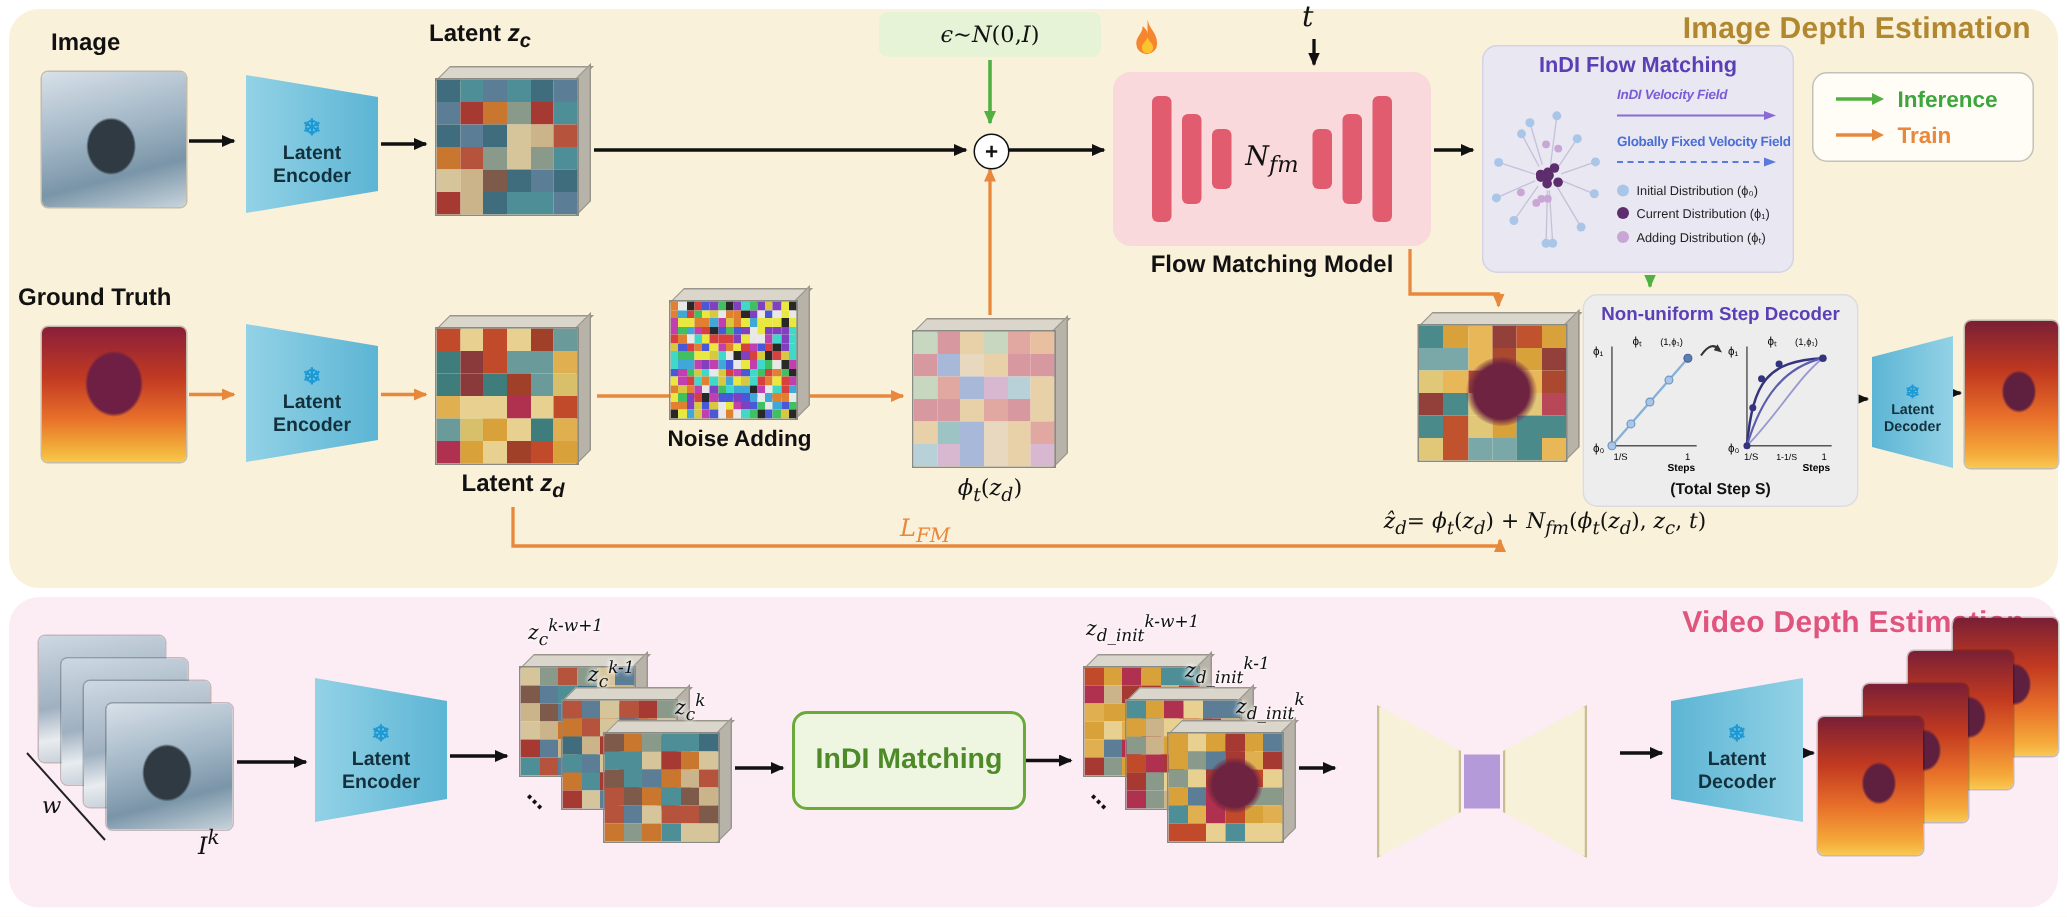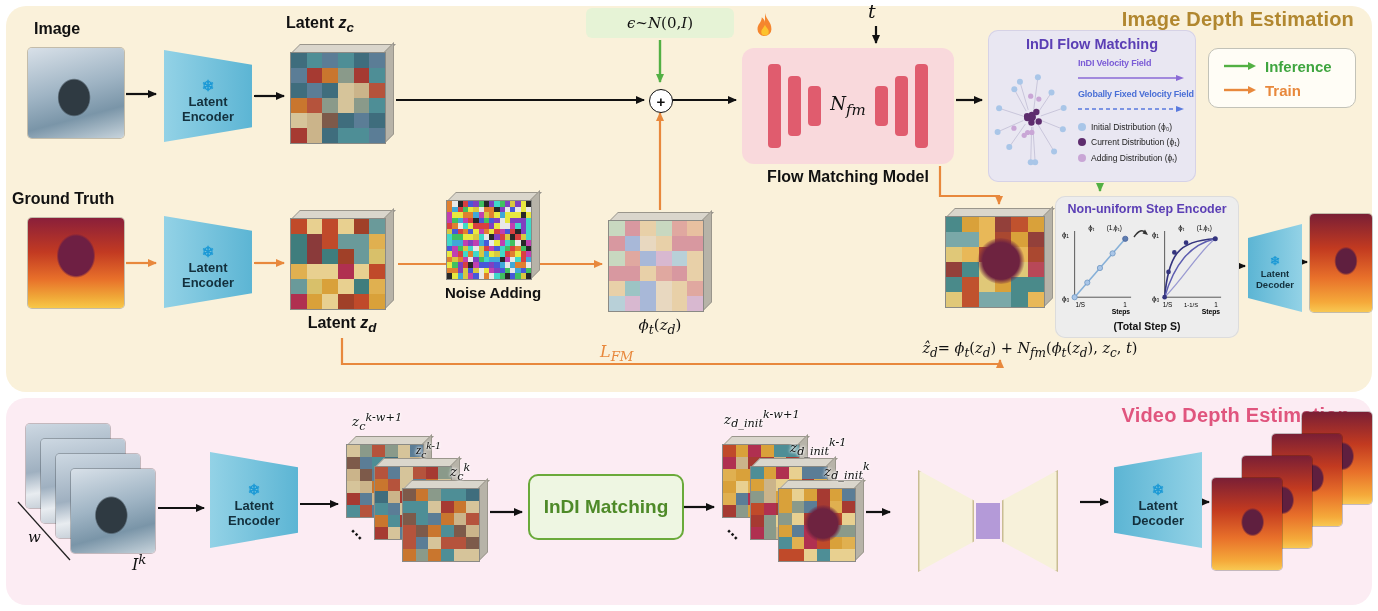--- a/index.html
+++ b/index.html
@@ -234,21 +234,21 @@
       <circle cx="39.86602586030221" cy="58.87794634604154" r="3.2" fill="#5e2d6e"></circle>
       <circle cx="35.09684419617912" cy="60.298340070217144" r="3.2" fill="#5e2d6e"></circle>
       <circle cx="40.7250197153873" cy="60.93427119210721" r="3.2" fill="#5e2d6e"></circle>
       <circle cx="44.312172217887664" cy="56.00769599398179" r="3.2" fill="#5e2d6e"></circle>
       <circle cx="39.8288765319378" cy="62.15179793033892" r="3.2" fill="#5e2d6e"></circle>
       <circle cx="46.709830043239485" cy="65.5086065166732" r="3.2" fill="#5e2d6e"></circle>
       <circle cx="35.26584369526757" cy="62.08904386591514" r="3.2" fill="#5e2d6e"></circle>
       <circle cx="39.425464306951746" cy="66.48139784150247" r="3.2" fill="#5e2d6e"></circle>
     </svg>
   <div class="el" style="left:1078px;top:58px;width:114px;">
-    <div class="veltxt" style="color:#7b5cd6;">InDI Velocity Field</div>
+    <div class="veltxt" style="color:#7b5cd6;font-style:italic;">InDI Velocity Field</div>
     <svg width="108" height="8">
         <line x1="0" y1="4" x2="98" y2="4" stroke="#8a6ad6" stroke-width="1.4"></line>
         <path d="M98,1 L106,4 L98,7 z" fill="#8a6ad6"></path>
       </svg>
     <div class="veltxt" style="color:#4a6fd6;margin-top:3px;">Globally Fixed Velocity Field</div>
     <svg width="108" height="8">
         <line x1="0" y1="4" x2="98" y2="4" stroke="#5a7ade" stroke-width="1.4" stroke-dasharray="4 3"></line>
         <path d="M98,1 L106,4 L98,7 z" fill="#5a7ade"></path>
       </svg>
     <div class="dotleg">
@@ -632,21 +632,21 @@
         <div style="background: rgb(122, 168, 168);"></div>
         <div style="background: rgb(74, 138, 138);"></div>
         <div style="background: rgb(232, 184, 88);"></div>
       </div>
       <div class="blob"></div>
   </div>
   <div class="el math center nowrap" style="left:885px;top:340px;width:290px;font-size:14.5px;"><i>ẑ<sub>d</sub></i>= <i>ϕ<sub>t</sub></i>(<i>z<sub>d</sub></i>) + <i>N<sub>fm</sub></i>(<i>ϕ<sub>t</sub></i>(<i>z<sub>d</sub></i>), <i>z<sub>c</sub></i>, <i>t</i>)</div>
   <div class="el math" style="left:600px;top:342px;font-size:16px;color:#e8883c;"><i>L<sub>FM</sub></i></div>
 
   <div class="el softpanel steppanel" style="left:1055px;top:196px;width:184px;height:142px;"></div>
-  <div class="el purple-title center" style="left:1055px;top:202px;width:184px;font-size:12.5px;">Non-uniform Step Encoder</div>
+  <div class="el purple-title center" style="left:1055px;top:202px;width:184px;font-size:12.5px;">Non-uniform Step Decoder</div>
   <svg class="el" style="left:1061px;top:220px;" width="74" height="96" viewBox="0 0 76 96">
     <path d="M14,10 V78 H72" stroke="#555" stroke-width="1" fill="none"></path>
     <line x1="14" y1="78" x2="66" y2="18" stroke="#86b0d8" stroke-width="1.6"></line>
     <circle cx="14" cy="78" r="2.7" fill="#a9c6e8" stroke="#6d96c0" stroke-width="0.8"></circle>
     <circle cx="27" cy="63" r="2.7" fill="#a9c6e8" stroke="#6d96c0" stroke-width="0.8"></circle>
     <circle cx="40" cy="48" r="2.7" fill="#a9c6e8" stroke="#6d96c0" stroke-width="0.8"></circle>
     <circle cx="53" cy="33" r="2.7" fill="#a9c6e8" stroke="#6d96c0" stroke-width="0.8"></circle>
     <circle cx="66" cy="18" r="2.7" fill="#5e7db0" stroke="#46609a" stroke-width="0.8"></circle>
     <text x="1" y="16" font-size="8">ϕ₁</text>
     <text x="1" y="82" font-size="8">ϕ₀</text>
@@ -819,21 +819,21 @@
         <div style="background: rgb(125, 90, 74);"></div>
         <div style="background: rgb(201, 118, 46);"></div>
         <div style="background: rgb(138, 154, 138);"></div>
         <div style="background: rgb(201, 118, 46);"></div>
         <div style="background: rgb(78, 142, 150);"></div>
         <div style="background: rgb(214, 196, 154);"></div>
         <div style="background: rgb(214, 196, 154);"></div>
       </div>
   </div>
   <div class="el math cube-lbl" style="left:352px;top:410px;"><i>z<sub>c</sub><sup>k-w+1</sup></i></div>
-  <div class="el math cube-lbl" style="left:416px;top:438px;font-family:Liberation Serif, serif;"><i>z<sub>c</sub><sup>k-1</sup></i></div>
+  <div class="el math cube-lbl" style="left:392px;top:438px;"><i>z<sub>c</sub><sup>k-1</sup></i></div>
   <div class="el math cube-lbl" style="left:450px;top:460px;"><i>z<sub>c</sub><sup>k</sup></i></div>
   <div class="el" style="left:352px;top:522px;font-size:17px;font-weight:bold;transform:rotate(45deg);">...</div>
 
   <div class="el fmgreen" style="left:528px;top:474px;width:152px;height:62px;">
     <span>InDI Matching</span>
   </div>
 
   <div class="cube" style="left:722px;top:436px;width:86px;height:82px;">
     <div class="ctop"></div>
       <div class="cside"></div>

